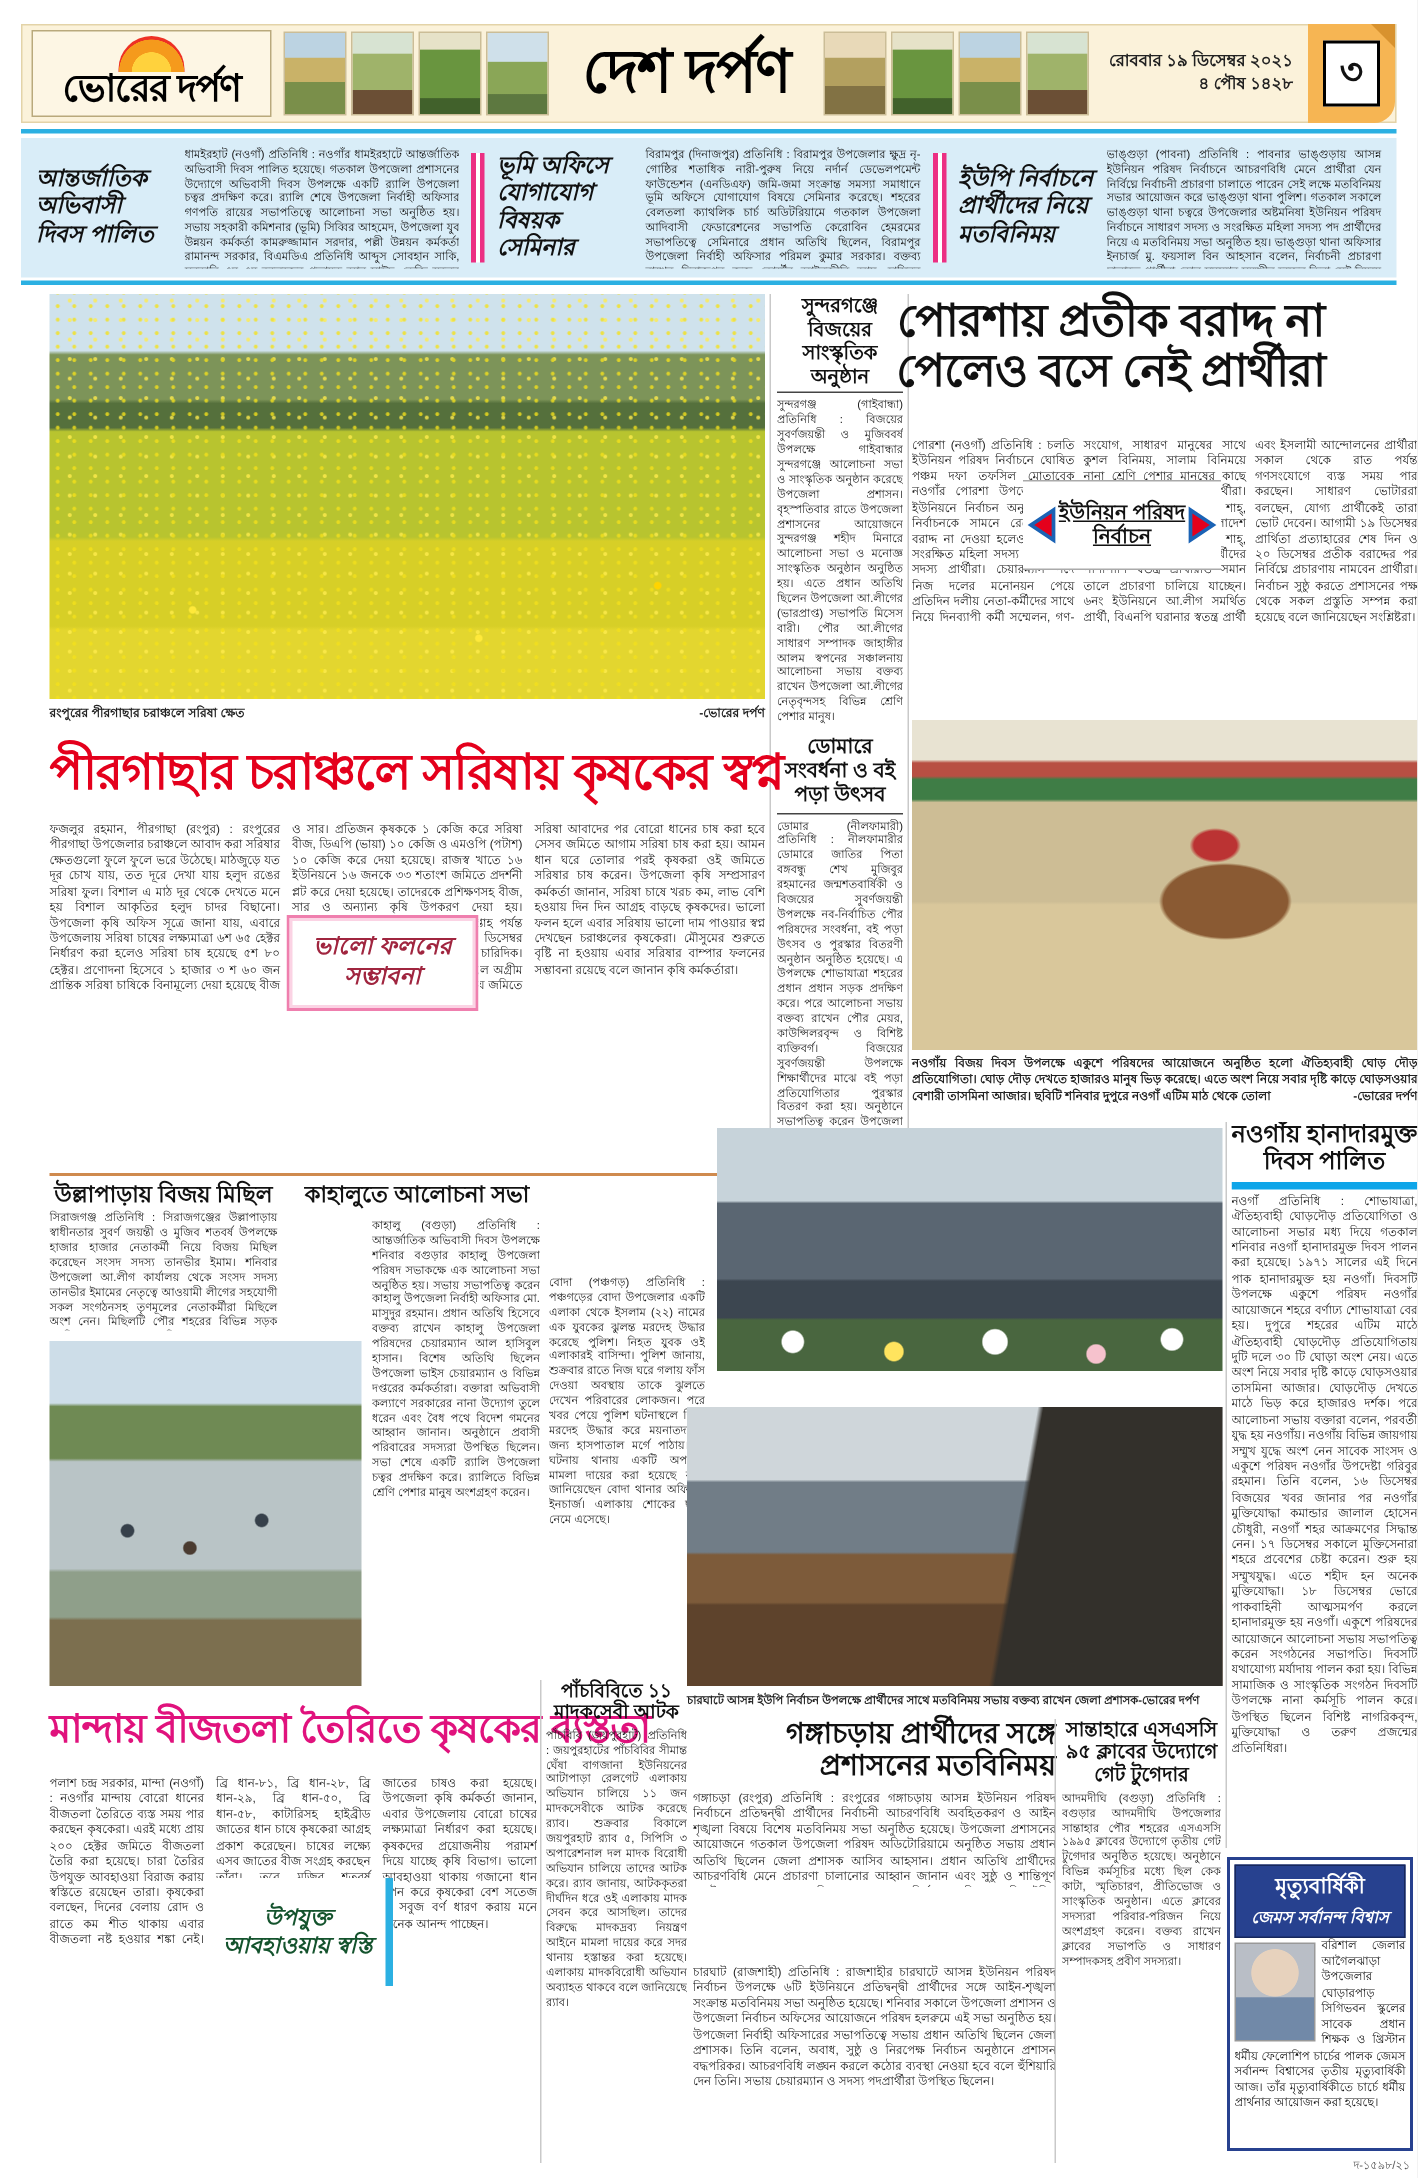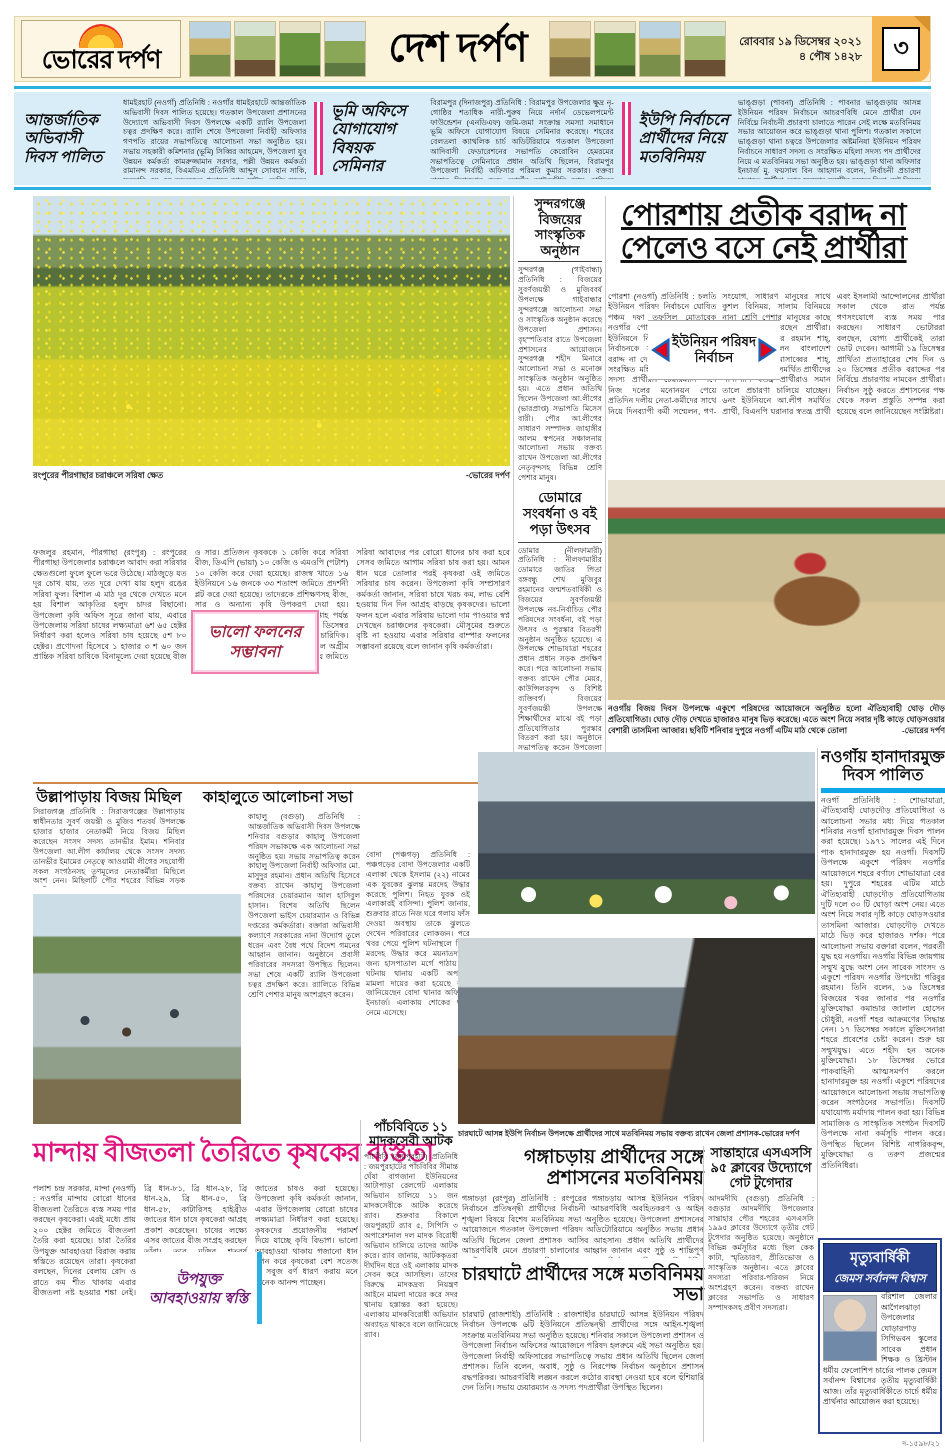--- a/index.html
+++ b/index.html
@@ -85,21 +85,21 @@
   .h-sub2{font-size:19px;font-weight:900;text-align:right;line-height:1.12;}
   .bodabox{background:#29abe2;color:#fff;font-size:15px;font-weight:900;text-align:center;line-height:1.25;
            display:flex;align-items:center;justify-content:center;padding:3px;}
   .electionbox{position:absolute;background:#fff;border-top:1px solid #aaa;border-bottom:1px solid #aaa;
                display:flex;align-items:center;justify-content:space-between;padding:3px 2px;}
   .electiontxt{font-size:13.5px;font-weight:900;text-align:center;line-height:1.2;flex:1;}
   .pullbox{position:absolute;background:#fff;display:flex;align-items:center;justify-content:center;font-style:italic;}
   .pull1{border:2px solid #ef7fae;outline:1px solid #fff;box-shadow:0 0 0 2px #fbd3e4 inset;}
   .pull1 .pulltxt{color:#a0253f;font-size:16px;font-weight:900;text-align:center;line-height:1.25;}
   .pull2{border-right:5px solid #2bb0e2;}
-  .pull2 .pulltxt{color:#701a75;font-size:15px;font-weight:900;text-align:center;line-height:1.3;}
+  .pull2 .pulltxt{color:#14532d;font-size:15px;font-weight:900;text-align:center;line-height:1.3;}
   
   .obituary{border:2px solid #27418f;padding:3px;background:#fff;}
   .obit-head{background:#27418f;color:#fff;text-align:center;padding:2px 1px;border:1px solid #16275c;}
   .obit-title{font-size:14px;font-weight:700;}
   .obit-name{font-size:11px;font-weight:bold;font-style:italic;}
   .obit-photo{float:left;width:52px;height:64px;margin:3px 4px 2px 0;
       background:radial-gradient(circle at 50% 30%,#e7d2bd 0 30%,transparent 31%),
       linear-gradient(#b9bec6 0 55%,#7189a8 56%);border:1px solid #999;}
   .obit-body{font-size:7.8px;line-height:1.35;text-align:justify;}
   .admark{font-size:7.5px;color:#555;text-align:right;}
@@ -164,32 +164,33 @@
   </div>
 
   <div class="abs vline" style="left:513px;top:196px;height:584px;"></div>
   <div class="abs vline" style="left:605px;top:196px;height:584px;"></div>
 
   <div class="abs" style="left:518px;top:196px;width:84px;height:288px;overflow:hidden;">
     <div class="h-mid">সুন্দরগঞ্জে বিজয়ের সাংস্কৃতিক অনুষ্ঠান</div>
     <div class="body-txt" style="font-size:7.5px;">সুন্দরগঞ্জ (গাইবান্ধা) প্রতিনিধি : বিজয়ের সুবর্ণজয়ন্তী ও মুজিববর্ষ উপলক্ষে গাইবান্ধার সুন্দরগঞ্জে আলোচনা সভা ও সাংস্কৃতিক অনুষ্ঠান করেছে উপজেলা প্রশাসন। বৃহস্পতিবার রাতে উপজেলা প্রশাসনের আয়োজনে সুন্দরগঞ্জ শহীদ মিনারে আলোচনা সভা ও মনোজ্ঞ সাংস্কৃতিক অনুষ্ঠান অনুষ্ঠিত হয়। এতে প্রধান অতিথি ছিলেন উপজেলা আ.লীগের (ভারপ্রাপ্ত) সভাপতি মিসেস বারী। পৌর আ.লীগের সাধারণ সম্পাদক জাহাঙ্গীর আলম স্বপনের সঞ্চালনায় আলোচনা সভায় বক্তব্য রাখেন উপজেলা আ.লীগের নেতৃবৃন্দসহ বিভিন্ন শ্রেণি পেশার মানুষ।</div>
   </div>
 
-  <div class="abs h-main" style="left:595px;top:198px;width:337px;height:88px;text-decoration:underline;">পোরশায় প্রতীক বরাদ্দ না পেলেও বসে নেই প্রার্থীরা</div>
+  <div class="abs h-main" style="left:572px;top:198px;width:337px;height:88px;">পোরশায় প্রতীক বরাদ্দ না পেলেও বসে নেই প্রার্থীরা</div>
   <div class="abs body-txt" style="left:608px;top:292px;width:337px;height:186px;column-count:3;column-gap:6px;position:absolute;">পোরশা (নওগাঁ) প্রতিনিধি : চলতি ইউনিয়ন পরিষদ নির্বাচনে ঘোষিত পঞ্চম দফা তফসিল মোতাবেক নওগাঁর পোরশা উপজেলার ছয় ইউনিয়নে নির্বাচন অনুষ্ঠিত হবে। নির্বাচনকে সামনে রেখে প্রতীক বরাদ্দ না দেওয়া হলেও বসে নেই সংরক্ষিত মহিলা সদস্য ও সাধারণ সদস্য প্রার্থীরা। চেয়ারম্যান পদে নিজ দলের মনোনয়ন পেয়ে প্রতিদিন দলীয় নেতা-কর্মীদের সাথে নিয়ে দিনব্যাপী কর্মী সম্মেলন, গণ-সংযোগ, সাধারণ মানুষের সাথে কুশল বিনিময়, সালাম বিনিময়ে নানা শ্রেণি পেশার মানুষের কাছে ভোট প্রার্থনা করছেন প্রার্থীরা। চৌধুরী ও মতিউর রহমান শাহ্‌, ইসলামী আন্দোলন বাংলাদেশ সমর্থিত ডা. মোসাব্বের শাহ্‌, এছাড়াও আ.লীগ সমর্থিত প্রার্থীদের পাশাপাশি স্বতন্ত্র প্রার্থীরাও সমান তালে প্রচারণা চালিয়ে যাচ্ছেন। ৬নং ইউনিয়নে আ.লীগ সমর্থিত প্রার্থী, বিএনপি ঘরানার স্বতন্ত্র প্রার্থী এবং ইসলামী আন্দোলনের প্রার্থীরা সকাল থেকে রাত পর্যন্ত গণসংযোগে ব্যস্ত সময় পার করছেন। সাধারণ ভোটাররা বলছেন, যোগ্য প্রার্থীকেই তারা ভোট দেবেন। আগামী ১৯ ডিসেম্বর প্রার্থিতা প্রত্যাহারের শেষ দিন ও ২০ ডিসেম্বর প্রতীক বরাদ্দের পর নির্বিঘ্নে প্রচারণায় নামবেন প্রার্থীরা। নির্বাচন সুষ্ঠু করতে প্রশাসনের পক্ষ থেকে সকল প্রস্তুতি সম্পন্ন করা হয়েছে বলে জানিয়েছেন সংশ্লিষ্টরা।</div>
-  <div class="electionbox abs" style="left:648px;top:320px;width:132px;height:60px;">
+  <div class="electionbox abs" style="left:682px;top:320px;width:132px;height:60px;text-decoration:underline;">
     <svg width="20" height="30" viewBox="0 0 24 30">
       <polygon points="22,3 4,15 22,27" fill="#e4001c" stroke="#1b63b5" stroke-width="3"></polygon>
       </svg>
     <div class="electiontxt">ইউনিয়ন পরিষদ নির্বাচন</div>
     <svg width="20" height="30" viewBox="0 0 24 30">
       <polygon points="2,3 20,15 2,27" fill="#e4001c" stroke="#1b63b5" stroke-width="3"></polygon>
       </svg>
   </div>
 
+  <div class="abs h-red" style="left:33px;top:489px;width:477px;">পীরগাছার চরাঞ্চলে সরিষায় কৃষকের স্বপ্ন</div>
   <div class="abs body-txt" style="left:33px;top:548px;width:477px;height:230px;column-count:3;column-gap:8px;">ফজলুর রহমান, পীরগাছা (রংপুর) : রংপুরের পীরগাছা উপজেলার চরাঞ্চলে আবাদ করা সরিষার ক্ষেতগুলো ফুলে ফুলে ভরে উঠেছে। মাঠজুড়ে যত দূর চোখ যায়, তত দূরে দেখা যায় হলুদ রঙের সরিষা ফুল। বিশাল এ মাঠ দূর থেকে দেখতে মনে হয় বিশাল আকৃতির হলুদ চাদর বিছানো। উপজেলা কৃষি অফিস সূত্রে জানা যায়, এবারে উপজেলায় সরিষা চাষের লক্ষ্যমাত্রা ৬শ ৬৫ হেক্টর নির্ধারণ করা হলেও সরিষা চাষ হয়েছে ৫শ ৮০ হেক্টর। প্রণোদনা হিসেবে ১ হাজার ৩ শ ৬০ জন প্রান্তিক সরিষা চাষিকে বিনামূল্যে দেয়া হয়েছে বীজ ও সার। প্রতিজন কৃষককে ১ কেজি করে সরিষা বীজ, ডিএপি (ভায়া) ১০ কেজি ও এমওপি (পটাশ) ১০ কেজি করে দেয়া হয়েছে। রাজস্ব খাতে ১৬ ইউনিয়নে ১৬ জনকে ৩৩ শতাংশ জমিতে প্রদর্শনী প্লট করে দেয়া হয়েছে। তাদেরকে প্রশিক্ষণসহ বীজ, সার ও অন্যান্য কৃষি উপকরণ দেয়া হয়। উপজেলায় অগ্রহায়ণ মাসের প্রথম সপ্তাহ পর্যন্ত সরিষার বীজ বপনের সময়। শীতকালে ডিসেম্বর থেকে জানুয়ারি সরিষা ফুলে ছেয়ে থাকে চারিদিক। তবে উপজেলার দুটি ইউনিয়নের চরাঞ্চলে অগ্রীম জাতের সরিষা আবাদ করা হয়। এছাড়া যে জমিতে সরিষা আবাদের পর বোরো ধানের চাষ করা হবে সেসব জমিতে আগাম সরিষা চাষ করা হয়। আমন ধান ঘরে তোলার পরই কৃষকরা ওই জমিতে সরিষার চাষ করেন। উপজেলা কৃষি সম্প্রসারণ কর্মকর্তা জানান, সরিষা চাষে খরচ কম, লাভ বেশি হওয়ায় দিন দিন আগ্রহ বাড়ছে কৃষকদের। ভালো ফলন হলে এবার সরিষায় ভালো দাম পাওয়ার স্বপ্ন দেখছেন চরাঞ্চলের কৃষকেরা। মৌসুমের শুরুতে বৃষ্টি না হওয়ায় এবার সরিষার বাম্পার ফলনের সম্ভাবনা রয়েছে বলে জানান কৃষি কর্মকর্তারা।</div>
   <div class="pullbox pull1 abs" style="left:191px;top:610px;width:128px;height:64px;">
     <div class="pulltxt">ভালো ফলনের সম্ভাবনা</div>
   </div>
 
   <div class="abs" style="left:518px;top:490px;width:84px;height:290px;overflow:hidden;">
     <div class="h-mid" style="font-size:13.5px;">ডোমারে সংবর্ধনা ও বই পড়া উৎসব</div>
     <div class="body-txt" style="font-size:7.5px;">ডোমার (নীলফামারী) প্রতিনিধি : নীলফামারীর ডোমারে জাতির পিতা বঙ্গবন্ধু শেখ মুজিবুর রহমানের জন্মশতবার্ষিকী ও বিজয়ের সুবর্ণজয়ন্তী উপলক্ষে নব-নির্বাচিত পৌর পরিষদের সংবর্ধনা, বই পড়া উৎসব ও পুরস্কার বিতরণী অনুষ্ঠান অনুষ্ঠিত হয়েছে। এ উপলক্ষে শোভাযাত্রা শহরের প্রধান প্রধান সড়ক প্রদক্ষিণ করে। পরে আলোচনা সভায় বক্তব্য রাখেন পৌর মেয়র, কাউন্সিলরবৃন্দ ও বিশিষ্ট ব্যক্তিবর্গ। বিজয়ের সুবর্ণজয়ন্তী উপলক্ষে শিক্ষার্থীদের মাঝে বই পড়া প্রতিযোগিতার পুরস্কার বিতরণ করা হয়। অনুষ্ঠানে সভাপতিত্ব করেন উপজেলা নির্বাহী অফিসার। এসময় বিপুল সংখ্যক শিক্ষার্থী, শিক্ষক ও অভিভাবক উপস্থিত ছিলেন।</div>
   </div>
 
@@ -222,21 +223,20 @@
 
   <div class="abs photo photo-meet1" style="left:478px;top:752px;width:337px;height:162px;"></div>
   <div class="abs caption" style="left:478px;top:918px;width:337px;font-size:7.6px;margin-top:46px;">গঙ্গাচড়ায় প্রার্থীদের সাথে মতবিনিময় সভায় প্রধান অতিথির বক্তব্য রাখেন জেলা প্রশাসক আসিব আহসান-ভোরের দর্পণ</div>
 
   <div class="abs photo photo-meet2" style="left:458px;top:938px;width:357px;height:186px;"></div>
   <div class="abs caption" style="left:458px;top:1127px;width:357px;font-size:7.6px;">চারঘাটে আসন্ন ইউপি নির্বাচন উপলক্ষে প্রার্থীদের সাথে মতবিনিময় সভায় বক্তব্য রাখেন জেলা প্রশাসক-ভোরের দর্পণ</div>
 
   <div class="abs h-sub2" style="left:462px;top:1146px;width:242px;">গঙ্গাচড়ায় প্রার্থীদের সঙ্গে প্রশাসনের মতবিনিময়</div>
   <div class="abs body-txt" style="left:462px;top:1194px;width:242px;height:64px;">গঙ্গাচড়া (রংপুর) প্রতিনিধি : রংপুরের গঙ্গাচড়ায় আসন্ন ইউনিয়ন পরিষদ নির্বাচনে প্রতিদ্বন্দ্বী প্রার্থীদের নির্বাচনী আচরণবিধি অবহিতকরণ ও আইন শৃঙ্খলা বিষয়ে বিশেষ মতবিনিময় সভা অনুষ্ঠিত হয়েছে। উপজেলা প্রশাসনের আয়োজনে গতকাল উপজেলা পরিষদ অডিটোরিয়ামে অনুষ্ঠিত সভায় প্রধান অতিথি ছিলেন জেলা প্রশাসক আসিব আহসান। প্রধান অতিথি প্রার্থীদের আচরণবিধি মেনে প্রচারণা চালানোর আহ্বান জানান এবং সুষ্ঠু ও শান্তিপূর্ণ ভোটগ্রহণে সকলের সহযোগিতা কামনা করেন। নির্বাচনে দায়িত্বপ্রাপ্ত প্রিসাইডিং কর্মকর্তাদের সাথে মতবিনিময় করেন অতিথিরা।</div>
 
-  <div class="abs h-sub2" style="left:462px;top:1264px;width:242px;font-size:18px;">চারঘাটে প্রার্থীদের সঙ্গে মতবিনিময় সভা</div>
   <div class="abs body-txt" style="left:462px;top:1310px;width:242px;height:132px;">চারঘাট (রাজশাহী) প্রতিনিধি : রাজশাহীর চারঘাটে আসন্ন ইউনিয়ন পরিষদ নির্বাচন উপলক্ষে ৬টি ইউনিয়নে প্রতিদ্বন্দ্বী প্রার্থীদের সঙ্গে আইন-শৃঙ্খলা সংক্রান্ত মতবিনিময় সভা অনুষ্ঠিত হয়েছে। শনিবার সকালে উপজেলা প্রশাসন ও উপজেলা নির্বাচন অফিসের আয়োজনে পরিষদ হলরুমে এই সভা অনুষ্ঠিত হয়। উপজেলা নির্বাহী অফিসারের সভাপতিত্বে সভায় প্রধান অতিথি ছিলেন জেলা প্রশাসক। তিনি বলেন, অবাধ, সুষ্ঠু ও নিরপেক্ষ নির্বাচন অনুষ্ঠানে প্রশাসন বদ্ধপরিকর। আচরণবিধি লঙ্ঘন করলে কঠোর ব্যবস্থা নেওয়া হবে বলে হুঁশিয়ারি দেন তিনি। সভায় চেয়ারম্যান ও সদস্য পদপ্রার্থীরা উপস্থিত ছিলেন।</div>
 
   <div class="abs vline" style="left:703px;top:1146px;height:296px;"></div>
   <div class="abs" style="left:708px;top:1146px;width:106px;">
     <div class="h-sub" style="font-size:13px;">সান্তাহারে এসএসসি ৯৫ ক্লাবের উদ্যোগে গেট টুগেদার</div>
     <div class="body-txt" style="height:210px;margin-top:3px;font-size:7.5px;">আদমদীঘি (বগুড়া) প্রতিনিধি : বগুড়ার আদমদীঘি উপজেলার সান্তাহার পৌর শহরের এসএসসি ১৯৯৫ ক্লাবের উদ্যোগে তৃতীয় গেট টুগেদার অনুষ্ঠিত হয়েছে। অনুষ্ঠানে বিভিন্ন কর্মসূচির মধ্যে ছিল কেক কাটা, স্মৃতিচারণ, প্রীতিভোজ ও সাংস্কৃতিক অনুষ্ঠান। এতে ক্লাবের সদস্যরা পরিবার-পরিজন নিয়ে অংশগ্রহণ করেন। বক্তব্য রাখেন ক্লাবের সভাপতি ও সাধারণ সম্পাদকসহ প্রবীণ সদস্যরা।</div>
   </div>
 
   <div class="abs h-magenta" style="left:33px;top:1132px;width:325px;">মান্দায় বীজতলা তৈরিতে কৃষকের ব্যস্ততা</div>
   <div class="abs body-txt" style="left:33px;top:1184px;width:325px;height:260px;column-count:3;column-gap:8px;">পলাশ চন্দ্র সরকার, মান্দা (নওগাঁ) : নওগাঁর মান্দায় বোরো ধানের বীজতলা তৈরিতে ব্যস্ত সময় পার করছেন কৃষকেরা। এরই মধ্যে প্রায় ২০০ হেক্টর জমিতে বীজতলা তৈরি করা হয়েছে। চারা তৈরির উপযুক্ত আবহাওয়া বিরাজ করায় স্বস্তিতে রয়েছেন তারা। কৃষকেরা বলছেন, দিনের বেলায় রোদ ও রাতে কম শীত থাকায় এবার বীজতলা নষ্ট হওয়ার শঙ্কা নেই। ব্রি ধান-৮১, ব্রি ধান-২৮, ব্রি ধান-২৯, ব্রি ধান-৫০, ব্রি ধান-৫৮, কাটারিসহ হাইব্রীড জাতের ধান চাষে কৃষকেরা আগ্রহ প্রকাশ করেছেন। চাষের লক্ষ্যে এসব জাতের বীজ সংগ্রহ করছেন তাঁরা। তবে মুজিব শতবর্ষ উপলক্ষে জাতির জনককে বিশেষ সম্মাননা জানাতে বাংলাদেশ ধান গবেষণা ইনস্টিটিউট কর্তৃক উদ্ভাবিত বঙ্গবন্ধু ধান-১০০ জাতের চাষও করা হয়েছে। উপজেলা কৃষি কর্মকর্তা জানান, এবার উপজেলায় বোরো চাষের লক্ষ্যমাত্রা নির্ধারণ করা হয়েছে। কৃষকদের প্রয়োজনীয় পরামর্শ দিয়ে যাচ্ছে কৃষি বিভাগ। ভালো আবহাওয়া থাকায় গজানো ধান বপন করে কৃষকেরা বেশ সতেজ ও সবুজ বর্ণ ধারণ করায় মনে অনেক আনন্দ পাচ্ছেন।</div>

